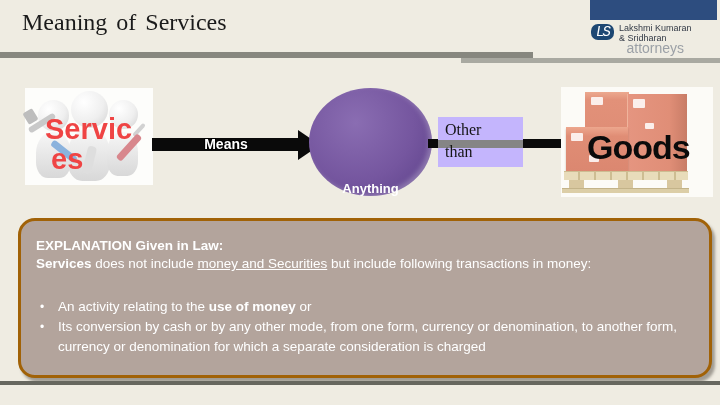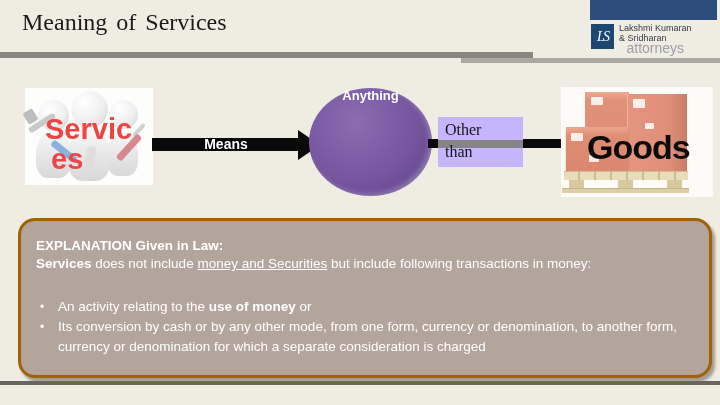--- a/index.html
+++ b/index.html
@@ -9,21 +9,21 @@
 
   
   .page-title { position:absolute; left:22px; top:9px; font-family:"Liberation Serif","DejaVu Serif",serif; font-size:24px; color:#1b1b1b; word-spacing:3px; }
   .rule-dark  { position:absolute; left:0; top:52px; width:533px; height:6px; background:#87877f; }
   .rule-light { position:absolute; left:461px; top:58px; width:259px; height:5px; background:#a9a9a1; }
   .footer-rule{ position:absolute; left:0; top:381px; width:720px; height:4px; background:#67675f; }
 
   
   .logo-bar { position:absolute; left:590px; top:0; width:127px; height:20px; background:#2d4d7f; }
   .logo { position:absolute; left:590px; top:23px; width:128px; height:36px; }
-  .monogram { position:absolute; left:1px; top:1px; width:23px; height:25px; background:#1d4773; color:#fff; font-family:Liberation Serif, serif; font-style:italic; font-size:14px; letter-spacing:-2px; display:flex; align-items:center; justify-content:center; }
+  .monogram { position:absolute; left:1px; top:1px; width:23px; height:16px; background:#1d4773; color:#fff; font-family:Liberation Mono, monospace; font-style:italic; font-size:14px; letter-spacing:-2px; display:flex; align-items:center; justify-content:center;border-radius:7px; }
   .logo-text { position:absolute; left:29px; top:0; }
   .logo-line { font-size:9px; line-height:10px; color:#333a46; white-space:nowrap; }
   .logo-tag  { font-size:14px; line-height:10px; color:#9ba0a6;text-align:center; }
 
   
   .services-img { position:absolute; left:25px; top:88px; width:128px; height:97px; background:#fdfdfb; }
   .head { position:absolute; border-radius:50%; background:radial-gradient(circle at 35% 30%, #ffffff 0%, #efefef 55%, #cfcfcf 100%); }
   .h1 { left:13px; top:12px; width:31px; height:31px; }
   .h2 { left:46px; top:3px;  width:37px; height:37px; }
   .h3 { left:84px; top:12px; width:29px; height:29px; }
@@ -41,21 +41,21 @@
   .svc-line { position:absolute; font-weight:bold; font-size:29px; color:#ef4444; line-height:29px; }
   .svc-l1 { left:20px; top:27px; }
   .svc-l2 { left:15px; top:57px;margin-left:11px; }
 
   
   .arrow-shaft { position:absolute; left:152px; top:138px; width:148px; height:13px; background:#0a0a0a; }
   .arrow-head { position:absolute; left:298px; top:130px; width:0; height:0; border-top:15px solid transparent; border-bottom:15px solid transparent; border-left:22px solid #0a0a0a; }
   .means-label { position:absolute; left:152px; top:136px; width:148px; text-align:center; font-weight:bold; font-size:14px; color:#ffffff; text-shadow:-1px -1px 0 #000,1px -1px 0 #000,-1px 1px 0 #000,1px 1px 0 #000; }
 
   
-  .anything-circle { position:absolute; left:309px; top:88px; width:123px; height:108px; border-radius:50%; background:radial-gradient(circle at 38% 32%, #8a6db2 0%, #75569f 55%, #5b4088 100%); box-shadow:inset -3px -2px 5px rgba(255,255,255,0.25); display:flex; align-items:flex-start; justify-content:center; }
+  .anything-circle { position:absolute; left:309px; top:88px; width:123px; height:108px; border-radius:50%; background:radial-gradient(circle at 38% 32%, #8a6db2 0%, #75569f 55%, #5b4088 100%); box-shadow:inset -3px -2px 5px rgba(255,255,255,0.25); display:flex; align-items:flex-end; justify-content:center; }
   .anything-label { font-weight:bold; font-size:13px; color:#ffffff; }
 
   
   .conn-black { position:absolute; left:428px; top:139px; width:139px; height:9px; background:#0a0a0a; }
   .other-box { position:absolute; left:438px; top:117px; width:85px; height:50px; background:#c4b5fd; }
   .other-line { position:absolute; left:0; top:23px; width:85px; height:8px; background:#858585; }
   .other-text { position:absolute; left:7px; top:2px; font-family:"Liberation Serif","DejaVu Serif",serif; font-size:16px; line-height:22px; color:#141414; }
   .other-text span { display:block; }
 
   

